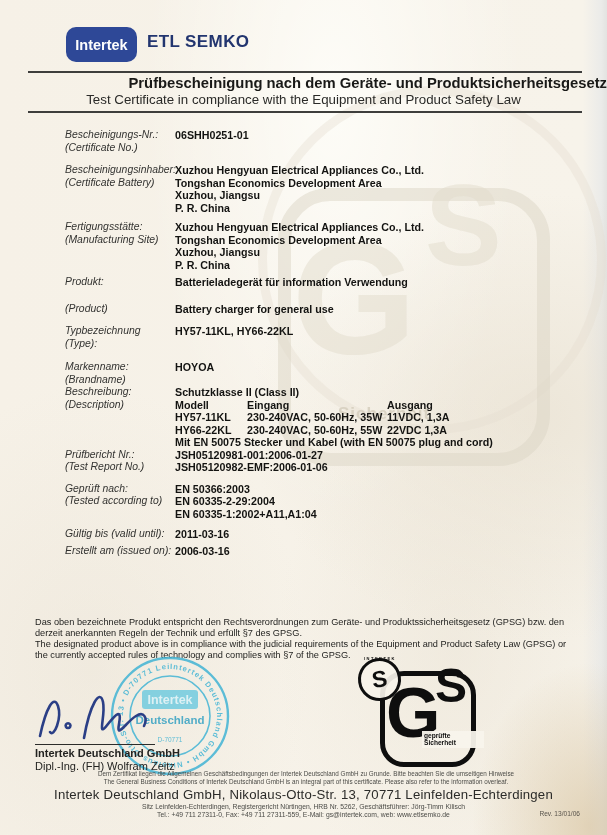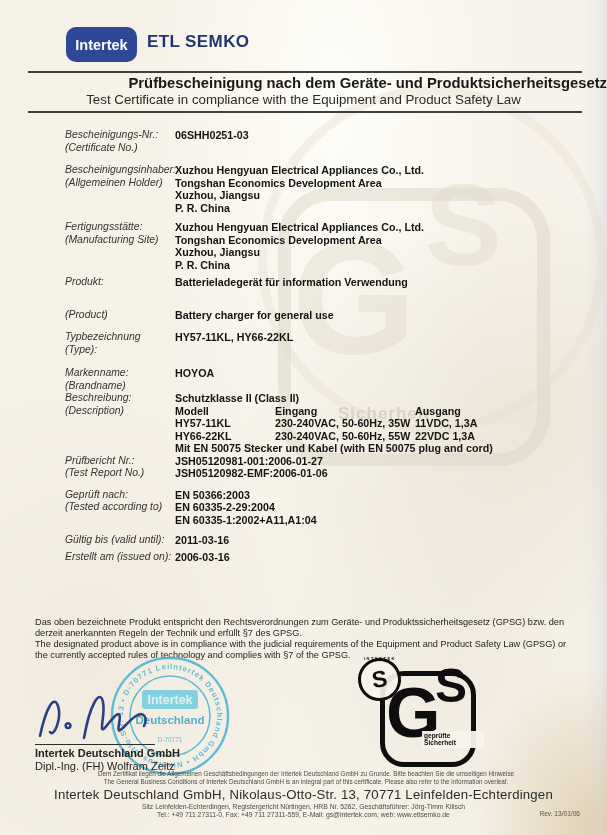--- a/index.html
+++ b/index.html
@@ -44,28 +44,28 @@
   .title-en { position:absolute; left:0; right:0; top:92px; text-align:center;
     font-size:13.3px; color:#2a2a28; }
 
   
   .fields { position:absolute; left:0; right:0; top:129px; }
   .field { display:flex; }
   .field .lbl { width:110px; margin-left:65px; flex-shrink:0; font-style:italic;
     font-size:10.4px; line-height:12.5px; color:#333331; }
   .field .val { font-weight:bold; font-size:10.7px; line-height:12.5px; color:#131311; }
   .field:nth-child(1){margin-bottom:10px} .field:nth-child(2){margin-bottom:7px}
-  .field:nth-child(3){margin-bottom:5px}  .field:nth-child(4){margin-bottom:20px}
+  .field:nth-child(3){margin-bottom:5px}  .field:nth-child(4){margin-bottom:14px}
   .field:nth-child(5){margin-bottom:10px} .field:nth-child(6){margin-bottom:11px}
   .field:nth-child(7){margin-bottom:0px}  .field:nth-child(8){margin-bottom:0px}
   .field:nth-child(9){margin-bottom:9px}  .field:nth-child(10){margin-bottom:8px}
   .field:nth-child(11){margin-bottom:4px}
   .trow { display:flex; }
   .tc1 { width:72px; flex-shrink:0; }
-  .tc2 { width:140px; flex-shrink:0;margin-left:28px; }
+  .tc2 { width:140px; flex-shrink:0; }
 
   
   .compliance { position:absolute; left:35px; right:36px; top:617px;
     font-size:9.2px; line-height:10.9px; color:#232321; }
 
   
   .stamp { position:absolute; left:108px; top:654px; width:124px; height:124px; opacity:.82; }
   .signature { position:absolute; left:26px; top:678px; width:160px; height:72px; }
   .sig-line { position:absolute; left:35px; top:744px; width:120px; border-top:1.6px solid #2c2c2a; }
   .sig-company { position:absolute; left:35px; top:747px; font-size:11px; color:#232321;font-weight:bold; }
@@ -121,27 +121,27 @@
     <div class="title-en">Test Certificate in compliance with the Equipment and Product Safety Law</div>
     <div class="rule rule2"></div>
 
     <div class="fields">
         <div class="field">
           <div class="lbl">
             <div>Bescheinigungs-Nr.:</div>
             <div>(Certificate No.)</div>
           </div>
           <div class="val">
-            <div>06SHH0251-03</div>
+            <div>06SHH0251-01</div>
           </div>
         </div>
         <div class="field">
           <div class="lbl">
             <div>Bescheinigungsinhaber:</div>
-            <div>(Allgemeinen Holder)</div>
+            <div>(Certificate Battery)</div>
           </div>
           <div class="val">
             <div>Xuzhou Hengyuan Electrical Appliances Co., Ltd.</div>
             <div>Tongshan Economics Development Area</div>
             <div>Xuzhou, Jiangsu</div>
             <div>P. R. China</div>
           </div>
         </div>
         <div class="field">
           <div class="lbl">

